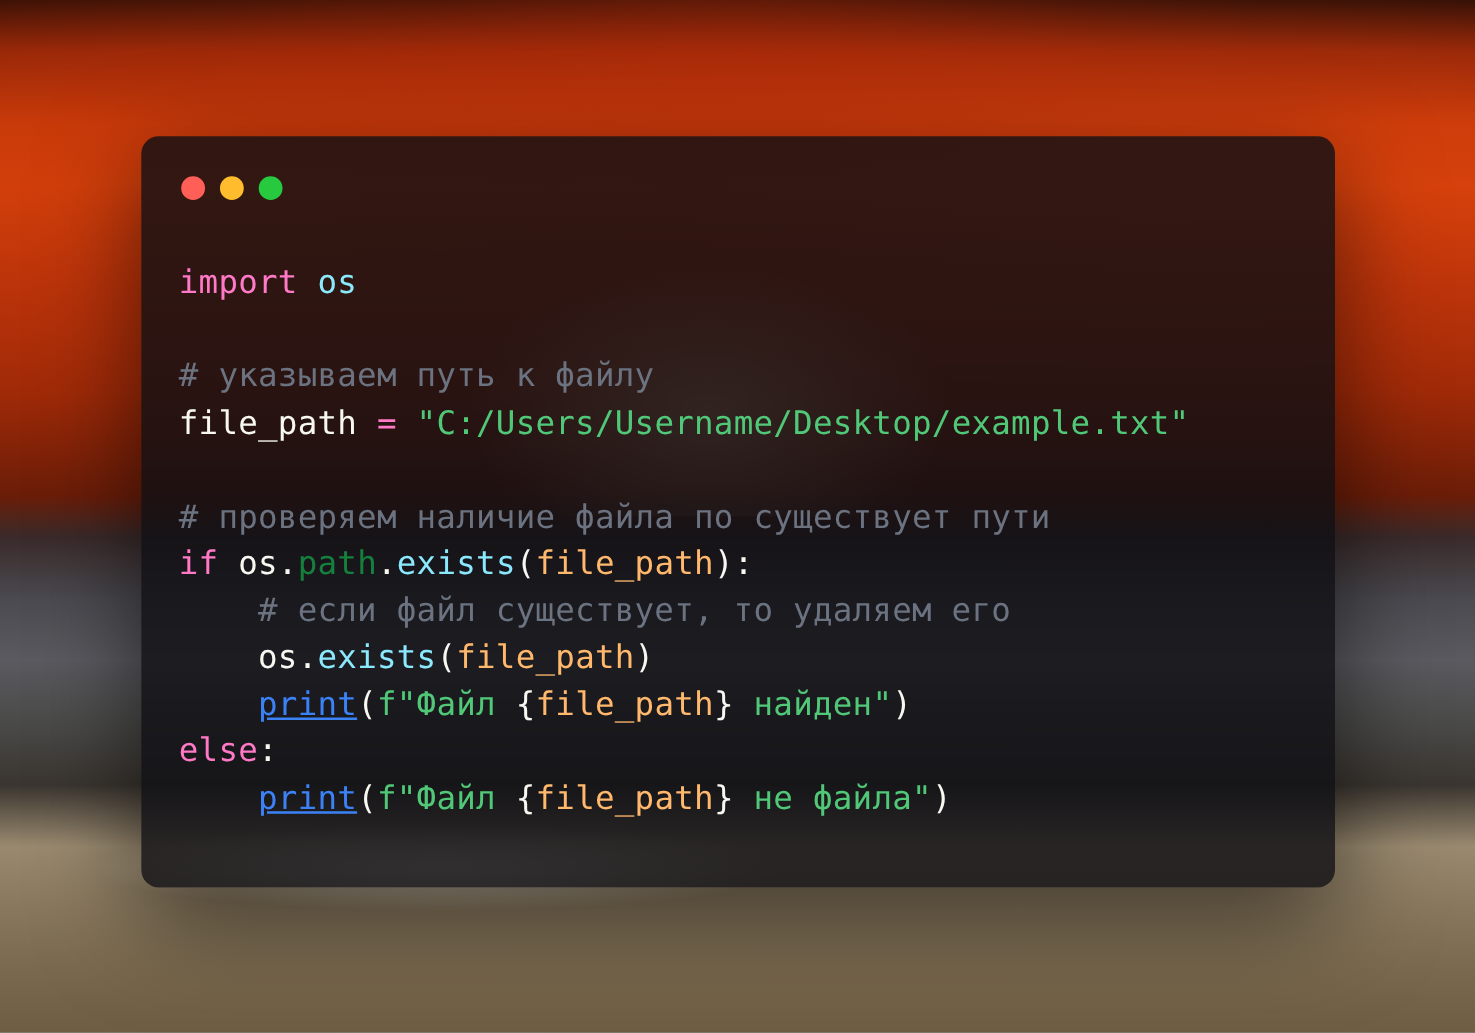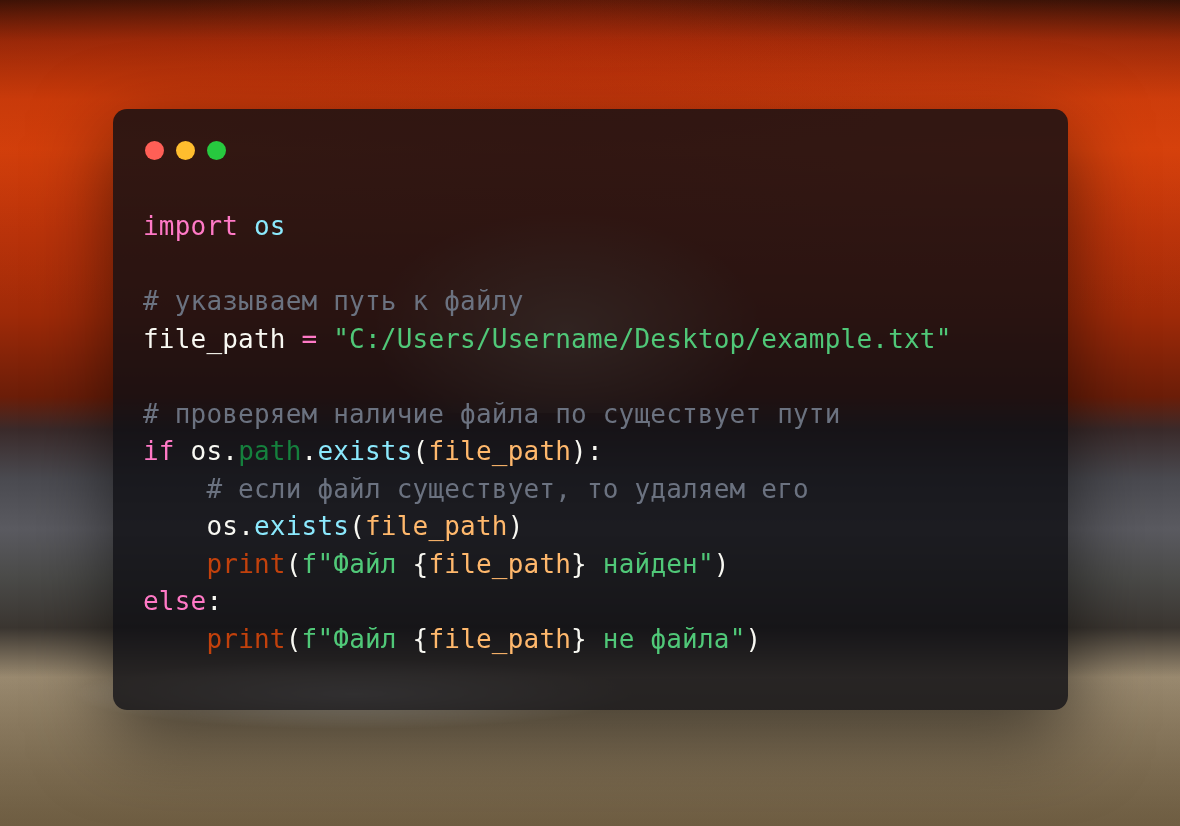--- a/index.html
+++ b/index.html
@@ -105,21 +105,21 @@
     
     .tok-keyword { color: #ff79c6; margin-top: 20px; }
     .tok-module { color: #8be9fd; }
     .tok-comment { color: #6b7280; }
     .tok-variable { color: #f8f8f2; }
     .tok-operator { color: #ff79c6; }
     .tok-string { color: #50c878; }
     .tok-punct { color: #f8f8f2; }
     .tok-attr { color: #15803d; }
     .tok-func { color: #8be9fd; text-align: center; }
-    .tok-builtin { color: #c2410c; }
+    .tok-builtin { color: #3b82f6; text-decoration: underline; }
     .tok-param { color: #ffb86c; }
     .tok-fstring { color: #50c878; }
   </style>
 </head>
 <body>
 
 <div class="background"></div>
 
 <div class="code-window">
   <div class="window-controls">

